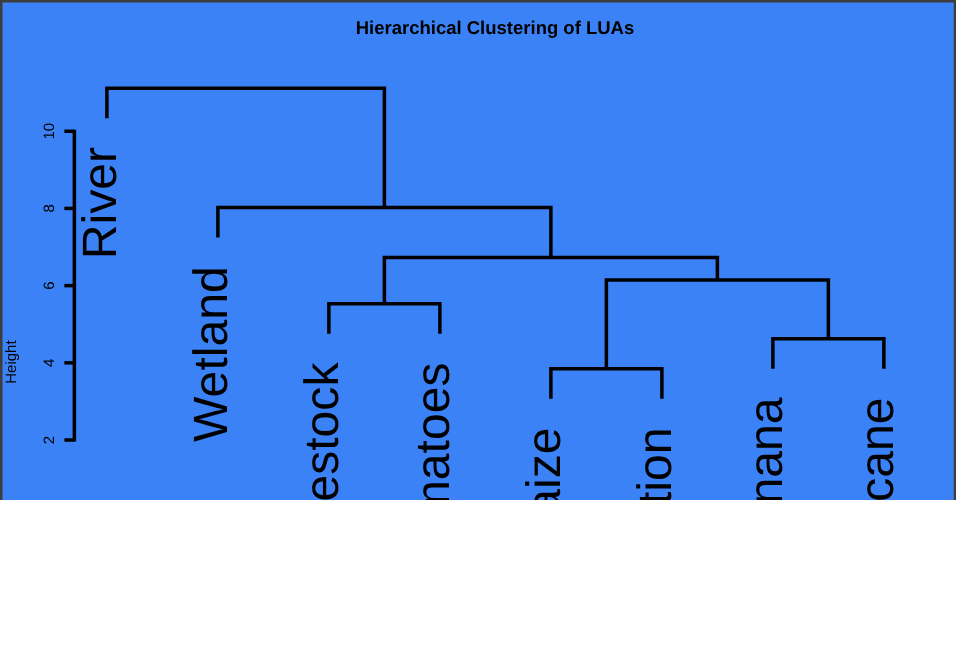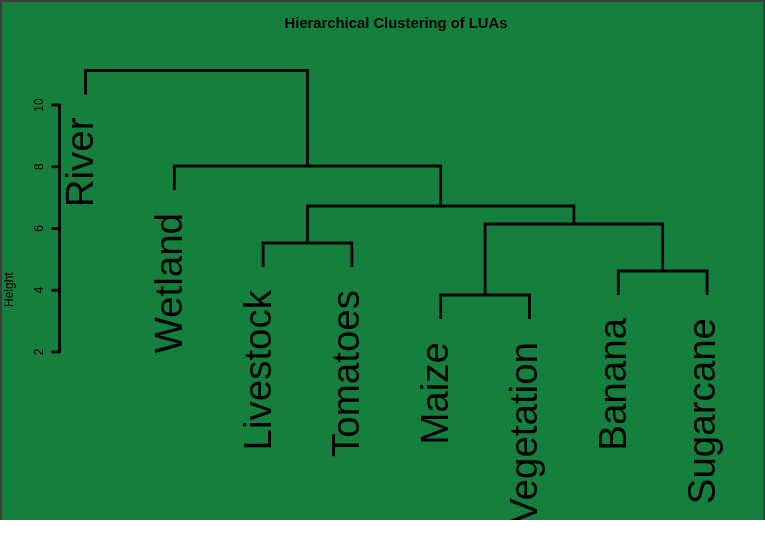--- a/index.html
+++ b/index.html
@@ -1,16 +1,16 @@
 <!DOCTYPE html>
 <html><head>
 <meta charset="utf-8">
 <style>
   html,body{margin:0;padding:0;background:#fff;}
-  .page{position:relative;width:765px;height:520px;background:#15803d;overflow:hidden;}
+  .page{position:relative;width:765px;height:400px;background:#3b82f6;overflow:hidden;}
   svg{display:block;}
   text{font-family:"Liberation Sans",sans-serif;fill:#000;}
 </style>
 </head>
 <body>
 <div class="page">
 <svg width="765" height="534" viewBox="0 0 765 534">
 
   <rect x="1" y="1" width="763" height="532" fill="none" stroke="#3d3d3d" stroke-width="2"></rect>
 

